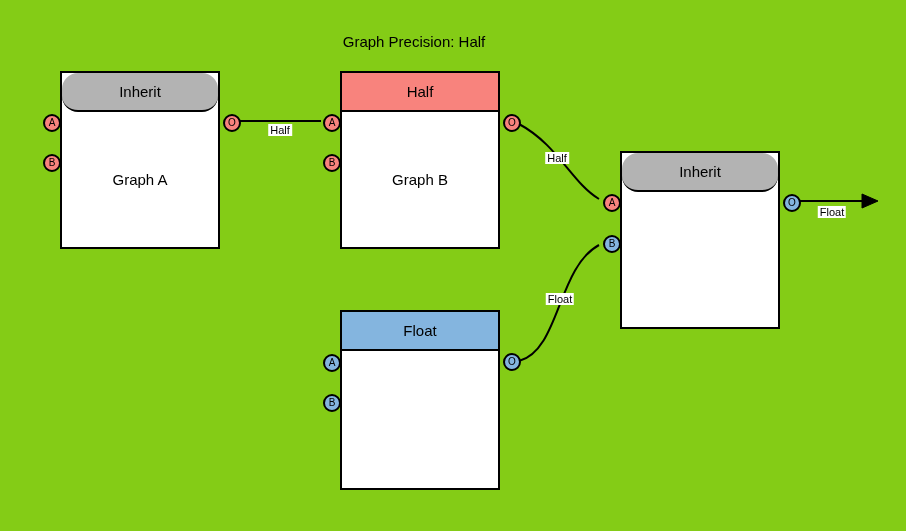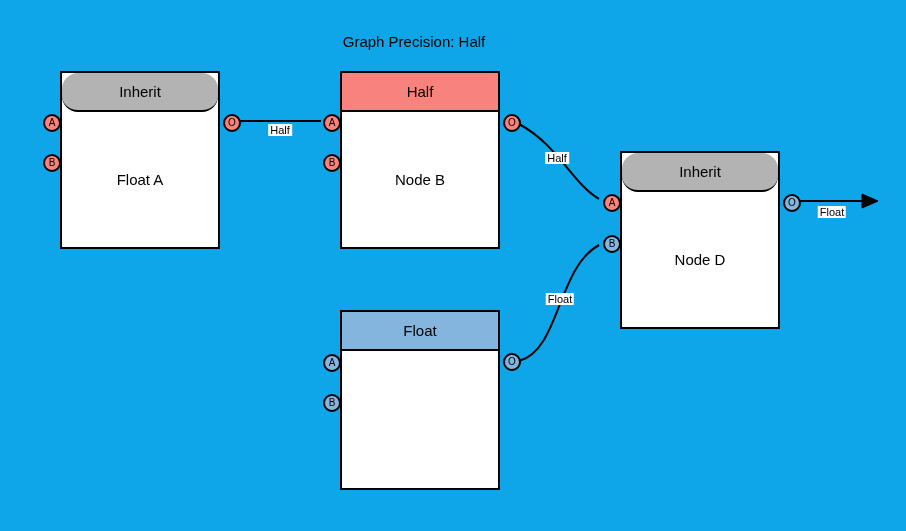--- a/index.html
+++ b/index.html
@@ -1,19 +1,19 @@
 <!DOCTYPE html>
 <html style="--inherit: #B3B3B3; --half: #F8837D; --float: #84B5DF; --stroke: #000000; --node_fill: #FFFFFF;"><head>
 <meta charset="utf-8">
 <style>
   html,body{margin:0;padding:0;background:#ffffff;}
   .canvas{
     position:relative;
     width:906px;height:531px;
-    background:#0ea5e9;
+    background:#84cc16;
     font-family:"Liberation Sans", sans-serif;
     overflow:hidden;
   }
   .diagram-title{
     position:absolute;
     left:414px;top:33px;
     transform:translateX(-50%);
     font-size:15px;color:#000;
     white-space:nowrap;
   }
@@ -91,42 +91,41 @@
     <polygon points="862,194 878,201 862,208"></polygon>
   </svg>
 
   <div class="edge-label" style="left:280px;top:130px;">Half</div>
   <div class="edge-label" style="left:557px;top:158px;">Half</div>
   <div class="edge-label" style="left:560px;top:299px;">Float</div>
   <div class="edge-label" style="left:832px;top:212px;">Float</div>
 
   <div class="node node-a">
     <div class="node-header hdr-inherit">Inherit</div>
-    <div class="node-body">Float A</div>
+    <div class="node-body">Graph A</div>
     <div class="port port-half port-a">A</div>
     <div class="port port-half port-b">B</div>
     <div class="port port-half port-o">O</div>
   </div>
 
   <div class="node node-b">
     <div class="node-header hdr-half">Half</div>
-    <div class="node-body">Node B</div>
+    <div class="node-body">Graph B</div>
     <div class="port port-half port-a">A</div>
     <div class="port port-half port-b">B</div>
     <div class="port port-half port-o">O</div>
   </div>
 
   <div class="node node-c">
     <div class="node-header hdr-float">Float</div>
     <div class="port port-float port-a">A</div>
     <div class="port port-float port-b">B</div>
     <div class="port port-float port-o">O</div>
   </div>
 
   <div class="node node-d">
     <div class="node-header hdr-inherit">Inherit</div>
-    <div class="node-body">Node D</div>
     <div class="port port-half port-a">A</div>
     <div class="port port-float port-b">B</div>
     <div class="port port-float port-o">O</div>
   </div>
 
 </div>
 
 </body></html>

